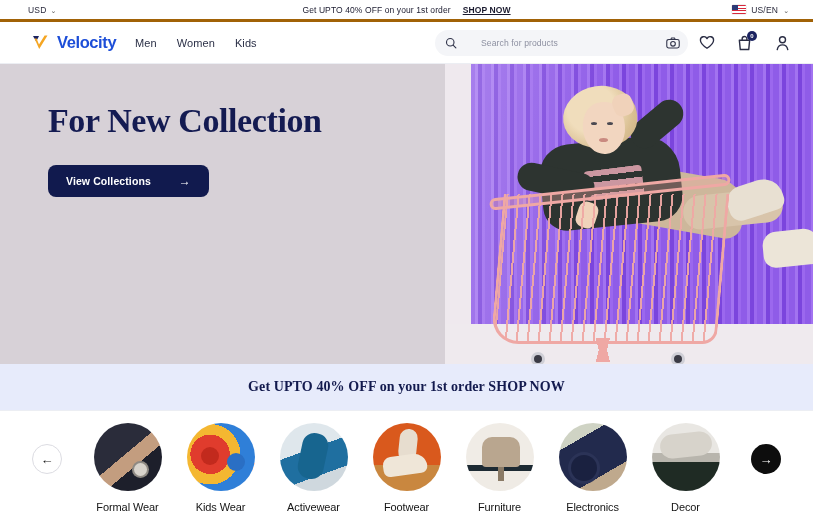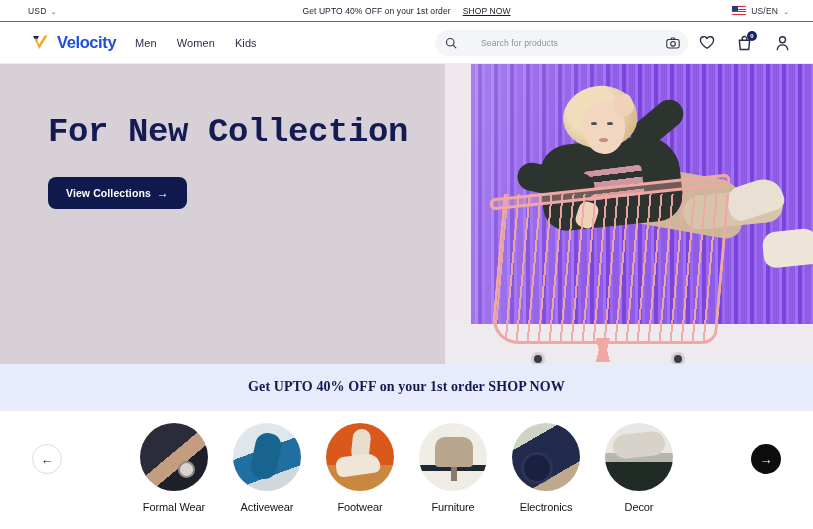--- a/index.html
+++ b/index.html
@@ -9,29 +9,29 @@
     background: #ffffff;
     color: #12194d;
     -webkit-font-smoothing: antialiased;
   }
 
   .page { position: relative; width: 813px; height: 529px; background: #fff; overflow: hidden; }
 
   
   .topbar {
     position: relative; height: 22px; width: 100%;
-    background: #ffffff; border-bottom: 1px solid #a16207;
+    background: #ffffff; border-bottom: 3px solid #a16207;
     display: flex; align-items: center;
   }
   .topbar-left { position: absolute; left: 28px; display: flex; align-items: center; gap: 4px; }
   .topbar-center {
     position: absolute; left: 0; right: 0; text-align: center;
     font-size: 8.5px; color: #1a1a2e; letter-spacing: .1px;
   }
-  .topbar-center .shop-now { text-decoration: underline; font-weight: 400; margin-left: 12px; }
+  .topbar-center .shop-now { text-decoration: underline; font-weight: 700; margin-left: 12px; }
   .topbar-right { position: absolute; right: 24px; display: flex; align-items: center; gap: 5px; }
   .cur-label, .lang-label { font-size: 8.5px; color: #2a2a3c; letter-spacing: .2px; }
   .caret { font-size: 7px; color: #555; line-height: 1; position: relative; top: 1px; }
   .flag {
     width: 14px; height: 9px; border-radius: 1px; overflow: hidden;
     background: linear-gradient(#d7283b 0 14%, #fff 14% 28%, #d7283b 28% 42%, #fff 42% 56%,
                                 #d7283b 56% 70%, #fff 70% 84%, #d7283b 84% 100%);
     position: relative; box-shadow: 0 0 0 .5px rgba(0,0,0,.12);
   }
   .flag::after {
@@ -75,25 +75,25 @@
   }
 
   
   .hero { position: relative; height: 300px; width: 100%; background: #d7d1d7; overflow: hidden; }
   .hero-copy { position: absolute; left: 48px; top: 38px; }
   .hero-title {
     font-family: "Liberation Serif", serif; font-weight: 700;
     font-size: 66px; line-height: 1; color: #141b52; letter-spacing: -1px;
   }
   .hero-sub {
-    font-family: Liberation Mono, monospace; font-weight: 700;
-    font-size: 34px; line-height: 1.1; color: #141b52; margin-top: 12px; letter-spacing: -.4px;
+    font-family: Liberation Serif, serif; font-weight: 700;
+    font-size: 34px; line-height: 1.1; color: #141b52; margin-top: 0; letter-spacing: -.4px;
   }
   .hero-btn {
-    margin-top: 26px; display: inline-flex; align-items: center; gap: 6px;
+    margin-top: 26px; display: inline-flex; align-items: center; gap: 28px;
     background: #111a4e; color: #fff; border: none; border-radius: 8px;
     padding: 10px 18px; font-family: "Liberation Sans", sans-serif;
     font-size: 10.5px; font-weight: 600; letter-spacing: .1px; cursor: pointer;
   }
   .hero-btn .arr { font-size: 12px; line-height: 1; }
 
   
   .hero-photo { position: absolute; right: 0; top: 0; width: 368px; height: 300px; overflow: hidden; background: #efeaee; }
   .purple-wall {
     position: absolute; left: 24px; top: 0; width: 344px; height: 265px;
@@ -354,20 +354,24 @@
   <div class="promo">
     <span class="promo-text">Get UPTO 40% OFF on your 1st order SHOP NOW</span>
   </div>
 
   <div class="cats">
     <div class="cat">
       <div class="cat-circle c-formal"></div>
       <div class="cat-label">Formal Wear</div>
     </div>
     <div class="cat">
+      <div class="cat-circle c-kids"></div>
+      <div class="cat-label">Kids Wear</div>
+    </div>
+    <div class="cat">
       <div class="cat-circle c-active"></div>
       <div class="cat-label">Activewear</div>
     </div>
     <div class="cat">
       <div class="cat-circle c-foot"></div>
       <div class="cat-label">Footwear</div>
     </div>
     <div class="cat">
       <div class="cat-circle c-furn"></div>
       <div class="cat-label">Furniture</div>

